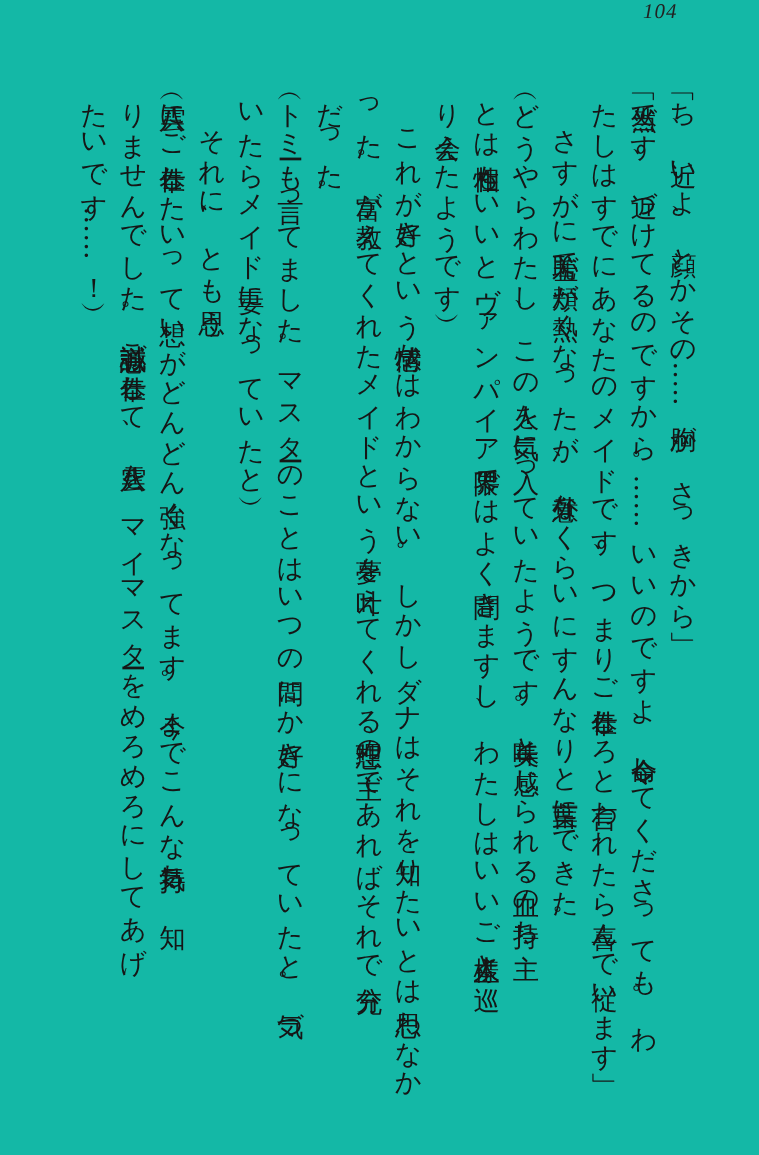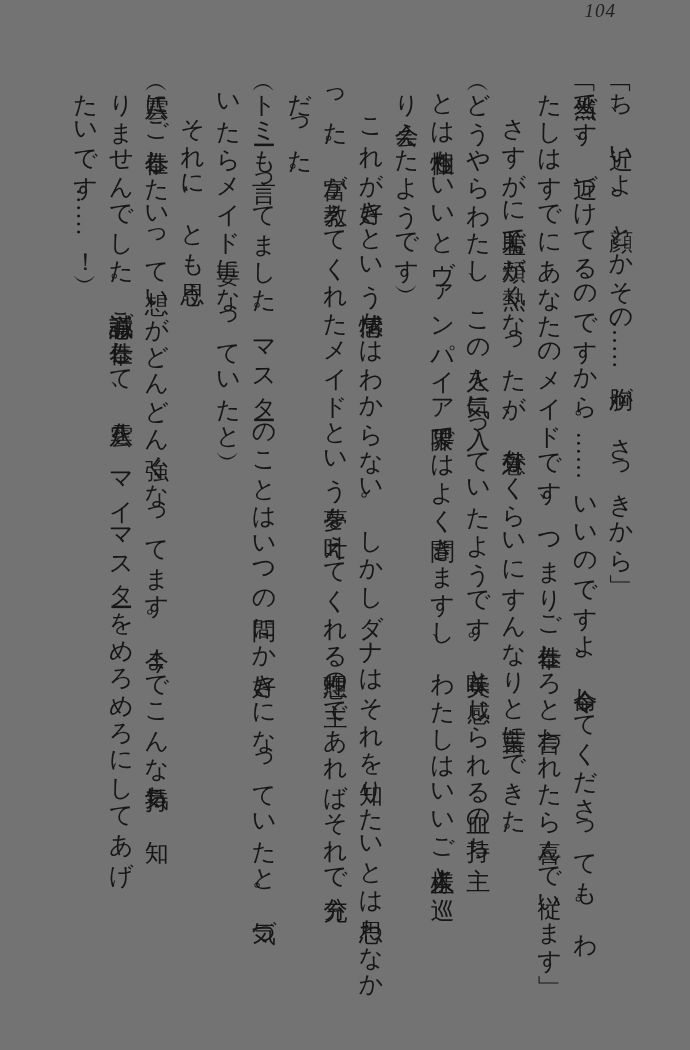--- a/index.html
+++ b/index.html
@@ -4,21 +4,21 @@
 <style>
   html, body {
     margin: 0;
     padding: 0;
     background: #e8e8e8;
   }
   .page {
     position: relative;
     width: 690px;
     height: 1050px;
-    background: #737373;
+    background: #14b8a6;
     overflow: hidden;
     font-family: "DejaVu Serif", "Liberation Serif", serif;
   }
   .page-number {
     position: absolute;
     top: 0px;
     right: 74px;
     font-size: 19px;
     font-style: italic;
     letter-spacing: 1px;

